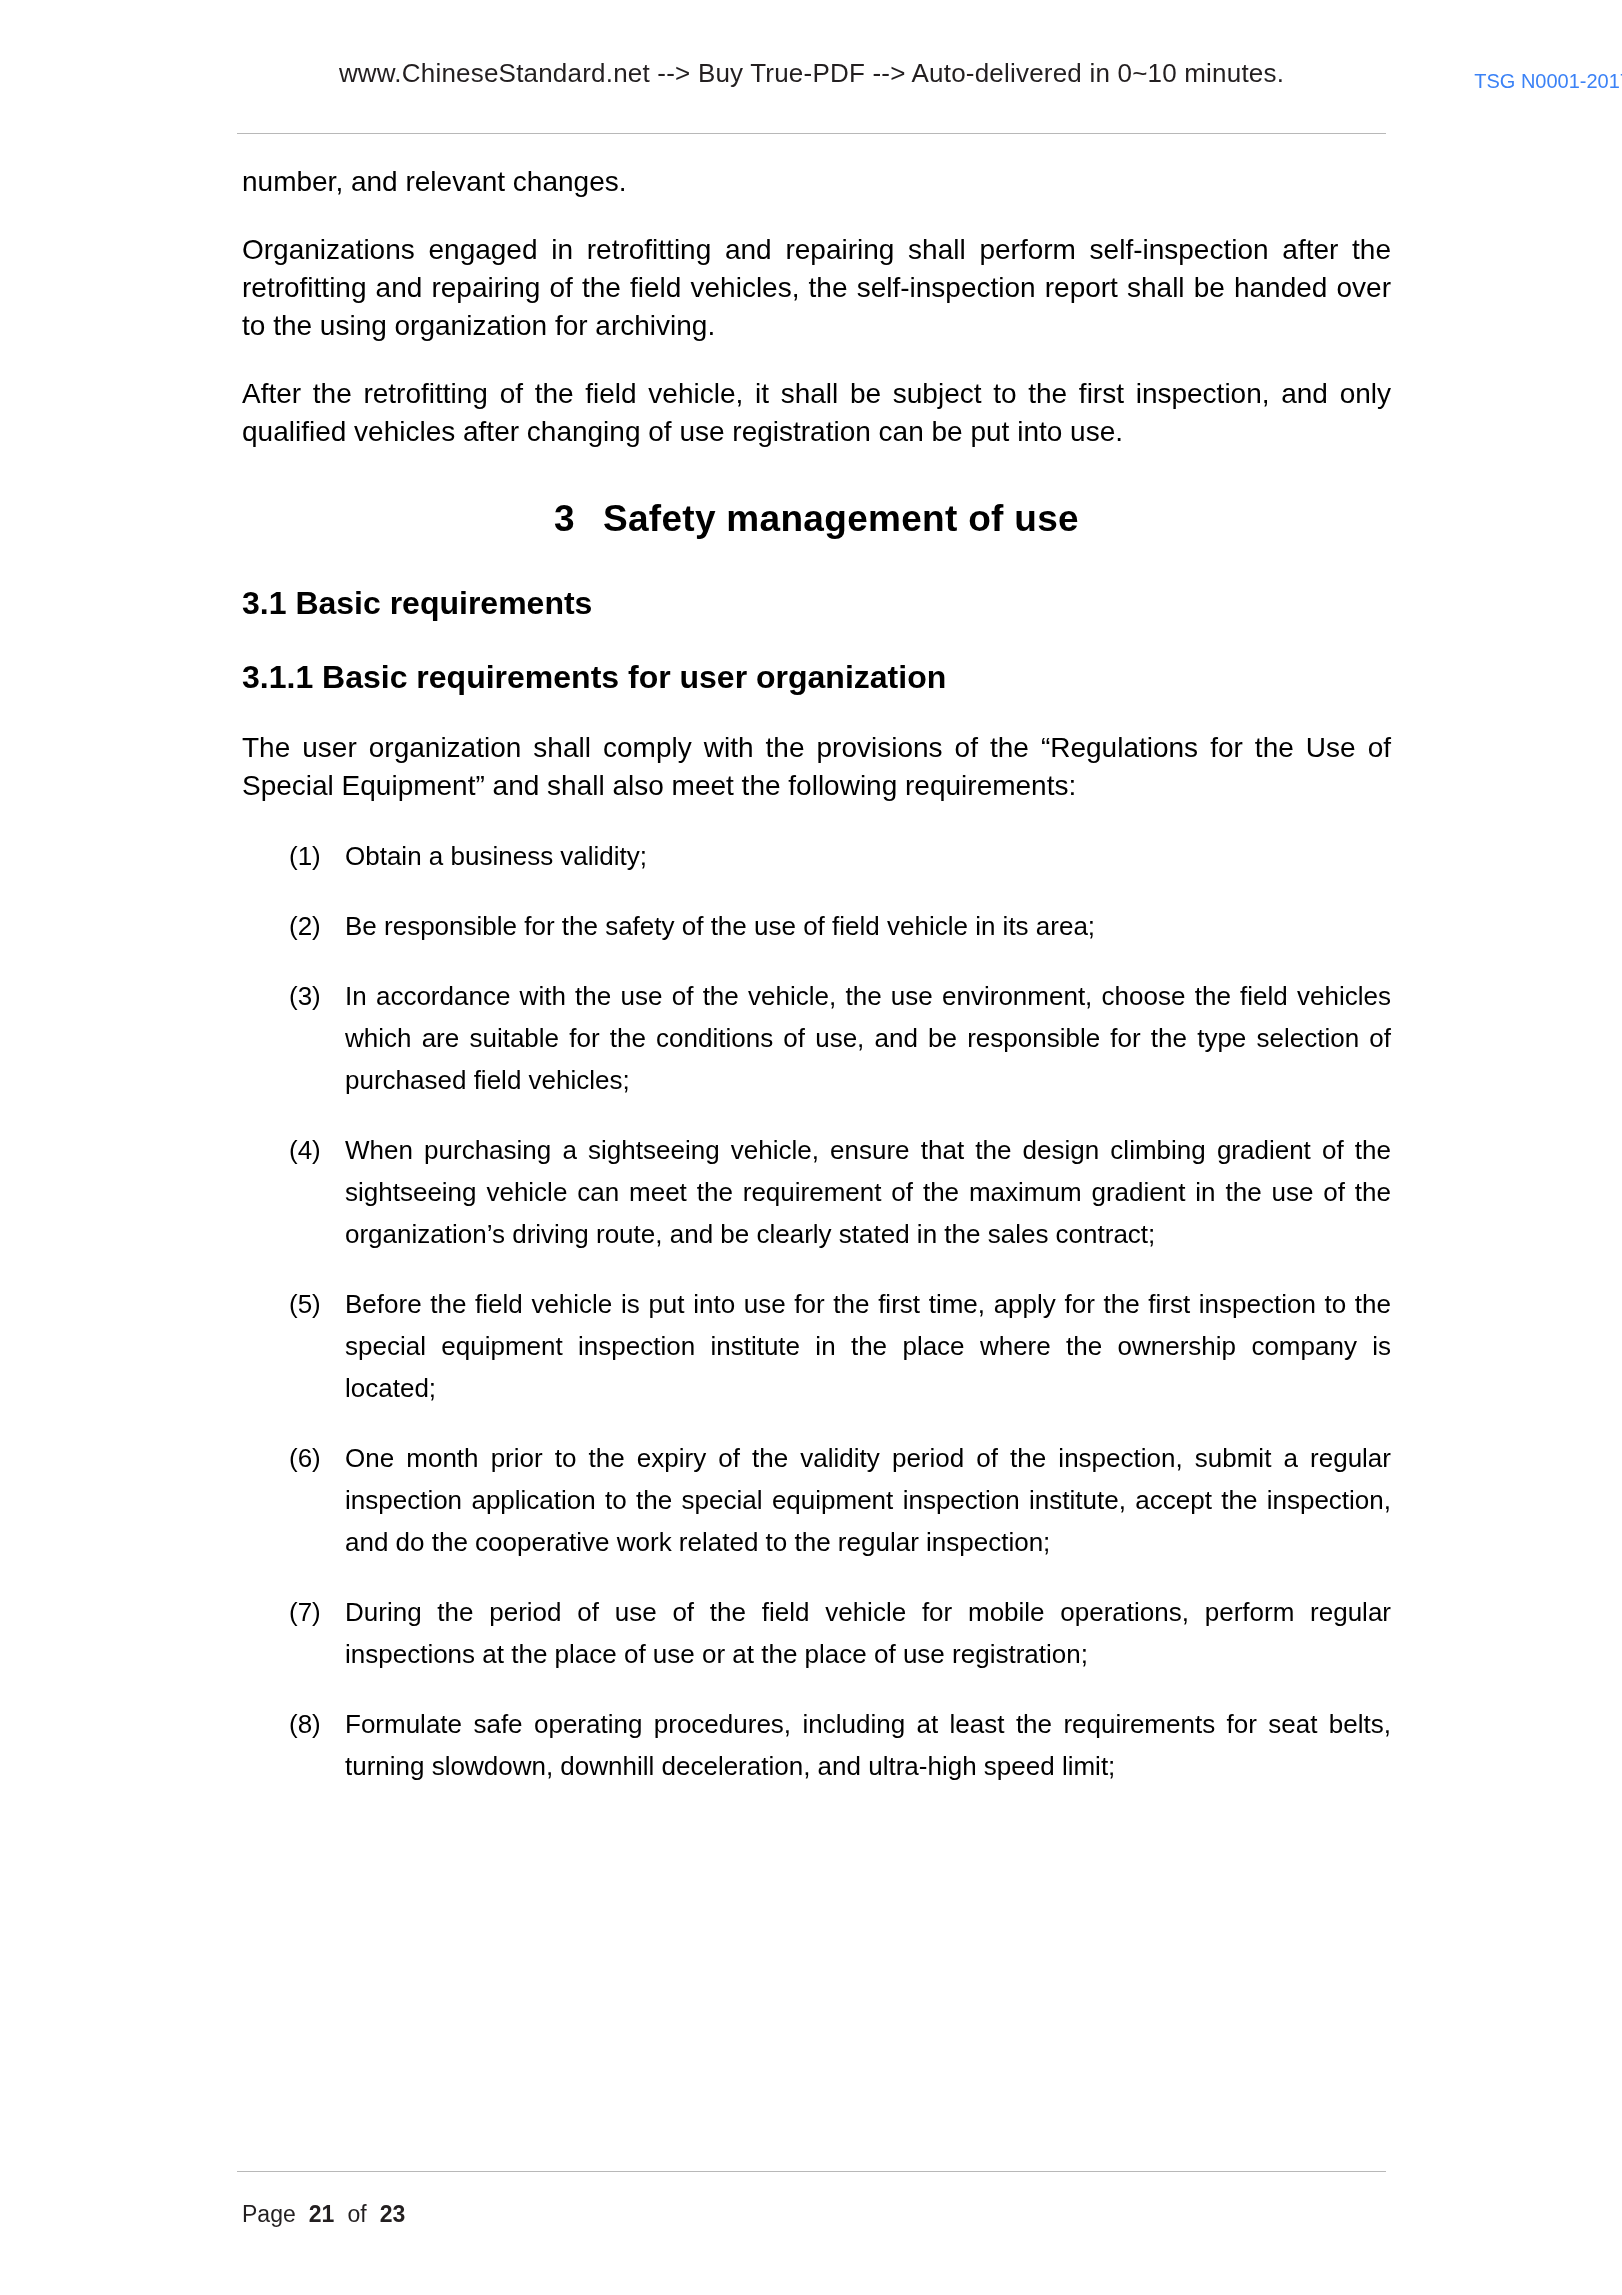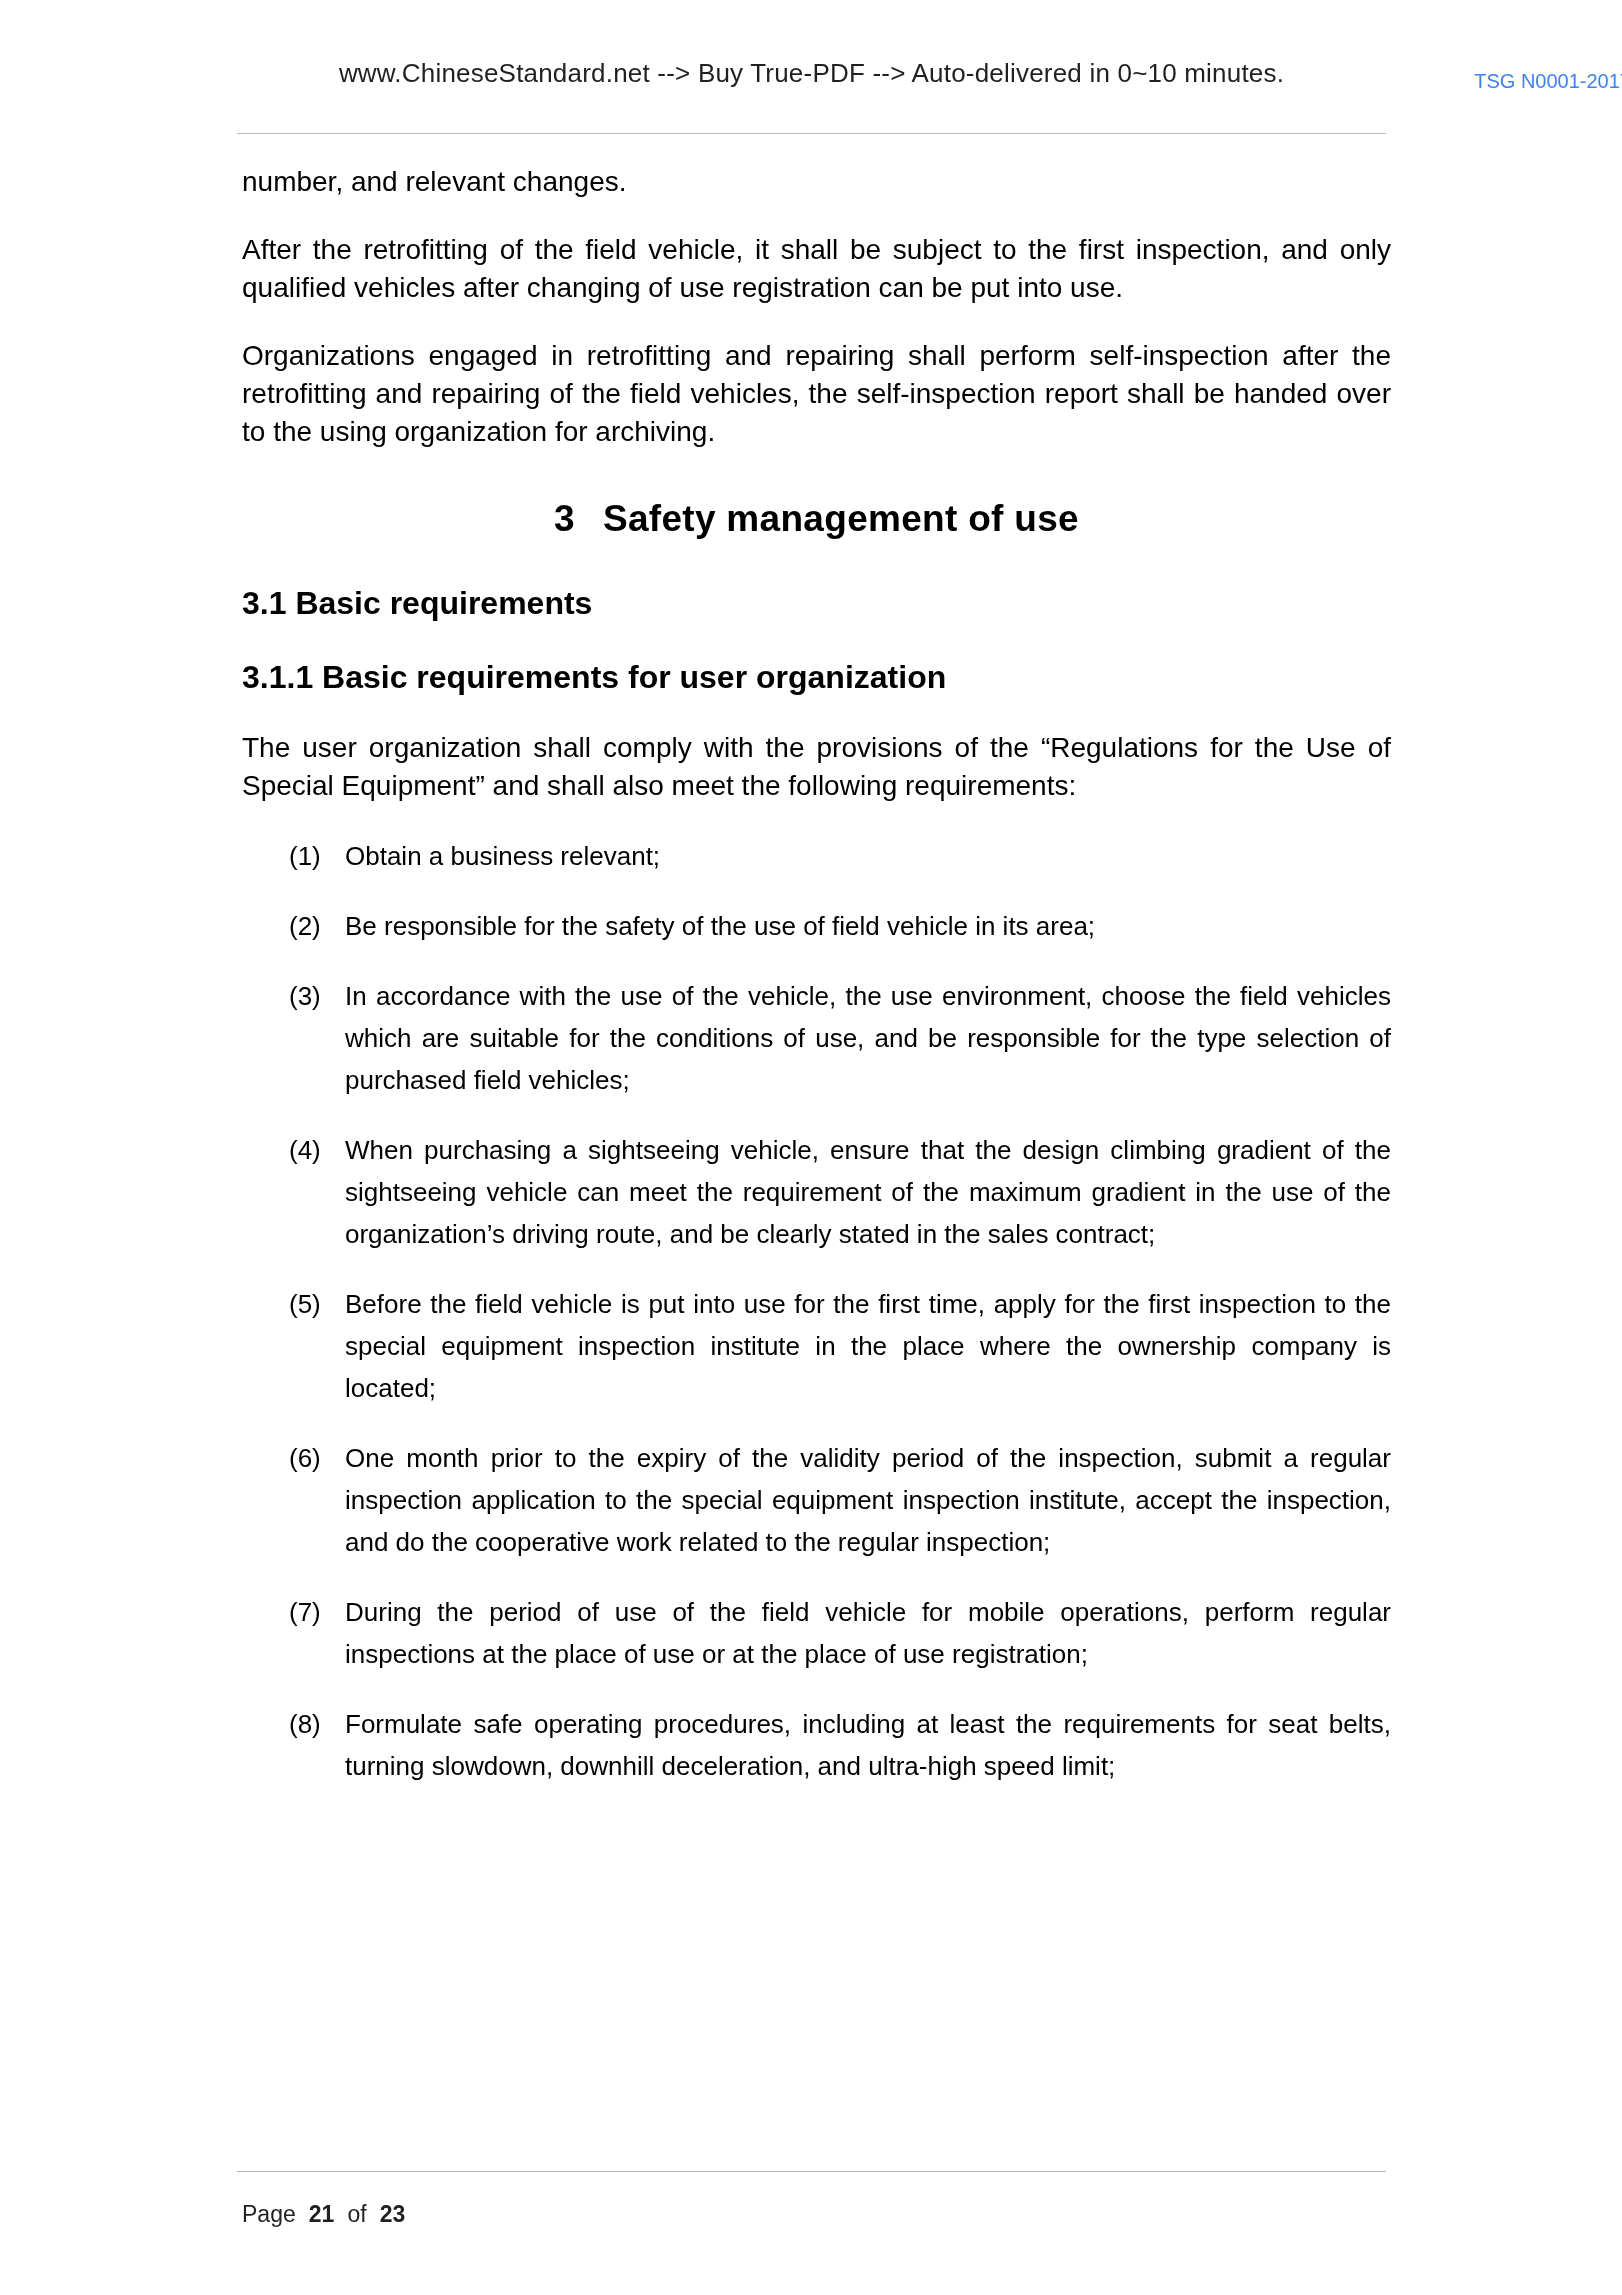--- a/index.html
+++ b/index.html
@@ -174,36 +174,36 @@
       <span>--&gt;</span>
       <span>Auto-delivered in 0~10 minutes.</span>
     </div>
   </div>
   <div class="header-doc-id">TSG N0001-2017</div>
   <div class="header-rule"></div>
 
   <div class="content">
 
     <p class="para first">number, and relevant changes.</p>
+    <p class="para">Organizations engaged in retrofitting and repairing shall perform self-inspection after the retrofitting and repairing of the field vehicles, the self-inspection report shall be handed over to the using organization for archiving.</p>
     <p class="para">After the retrofitting of the field vehicle, it shall be subject to the first inspection, and only qualified vehicles after changing of use registration can be put into use.</p>
-    <p class="para">Organizations engaged in retrofitting and repairing shall perform self-inspection after the retrofitting and repairing of the field vehicles, the self-inspection report shall be handed over to the using organization for archiving.</p>
 
     <h1 class="section-title">
       <span class="num">3</span><span>Safety management of use</span>
     </h1>
 
     <h2 class="sub-title">3.1 Basic requirements</h2>
     <h2 class="sub-title tight">3.1.1 Basic requirements for user organization</h2>
 
     <p class="para">The user organization shall comply with the provisions of the “Regulations for the Use of Special Equipment” and shall also meet the following requirements:</p>
 
     <ol class="items">
       <li class="nojust">
         <span class="marker">(1)</span>
-        <span>Obtain a business relevant;</span>
+        <span>Obtain a business validity;</span>
       </li>
       <li class="nojust">
         <span class="marker">(2)</span>
         <span>Be responsible for the safety of the use of field vehicle in its area;</span>
       </li>
       <li>
         <span class="marker">(3)</span>
         <span>In accordance with the use of the vehicle, the use environment, choose the field vehicles which are suitable for the conditions of use, and be responsible for the type selection of purchased field vehicles;</span>
       </li>
       <li>

